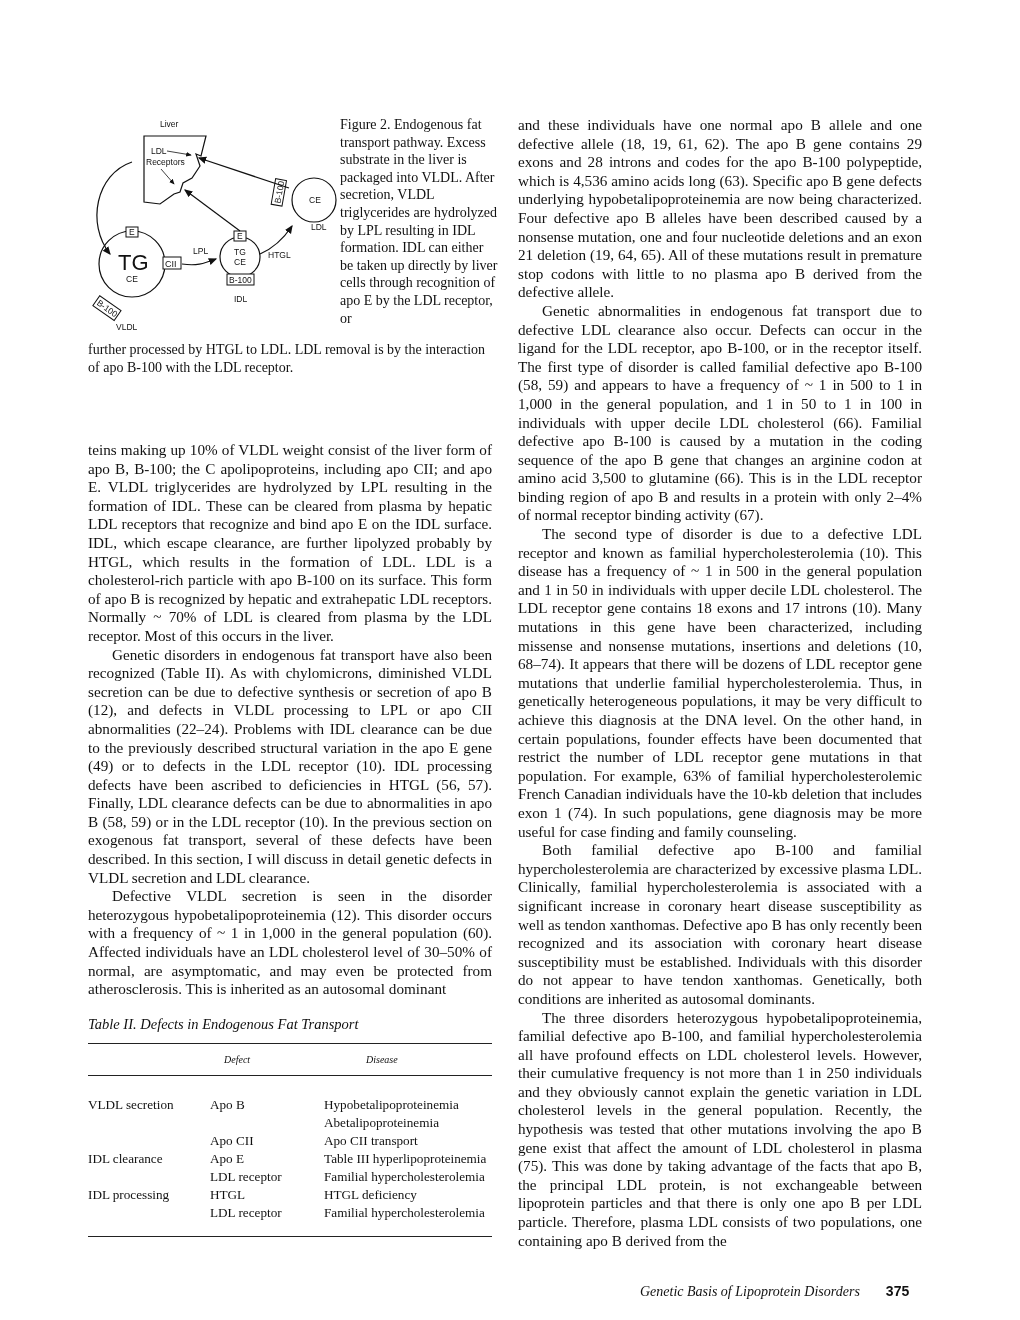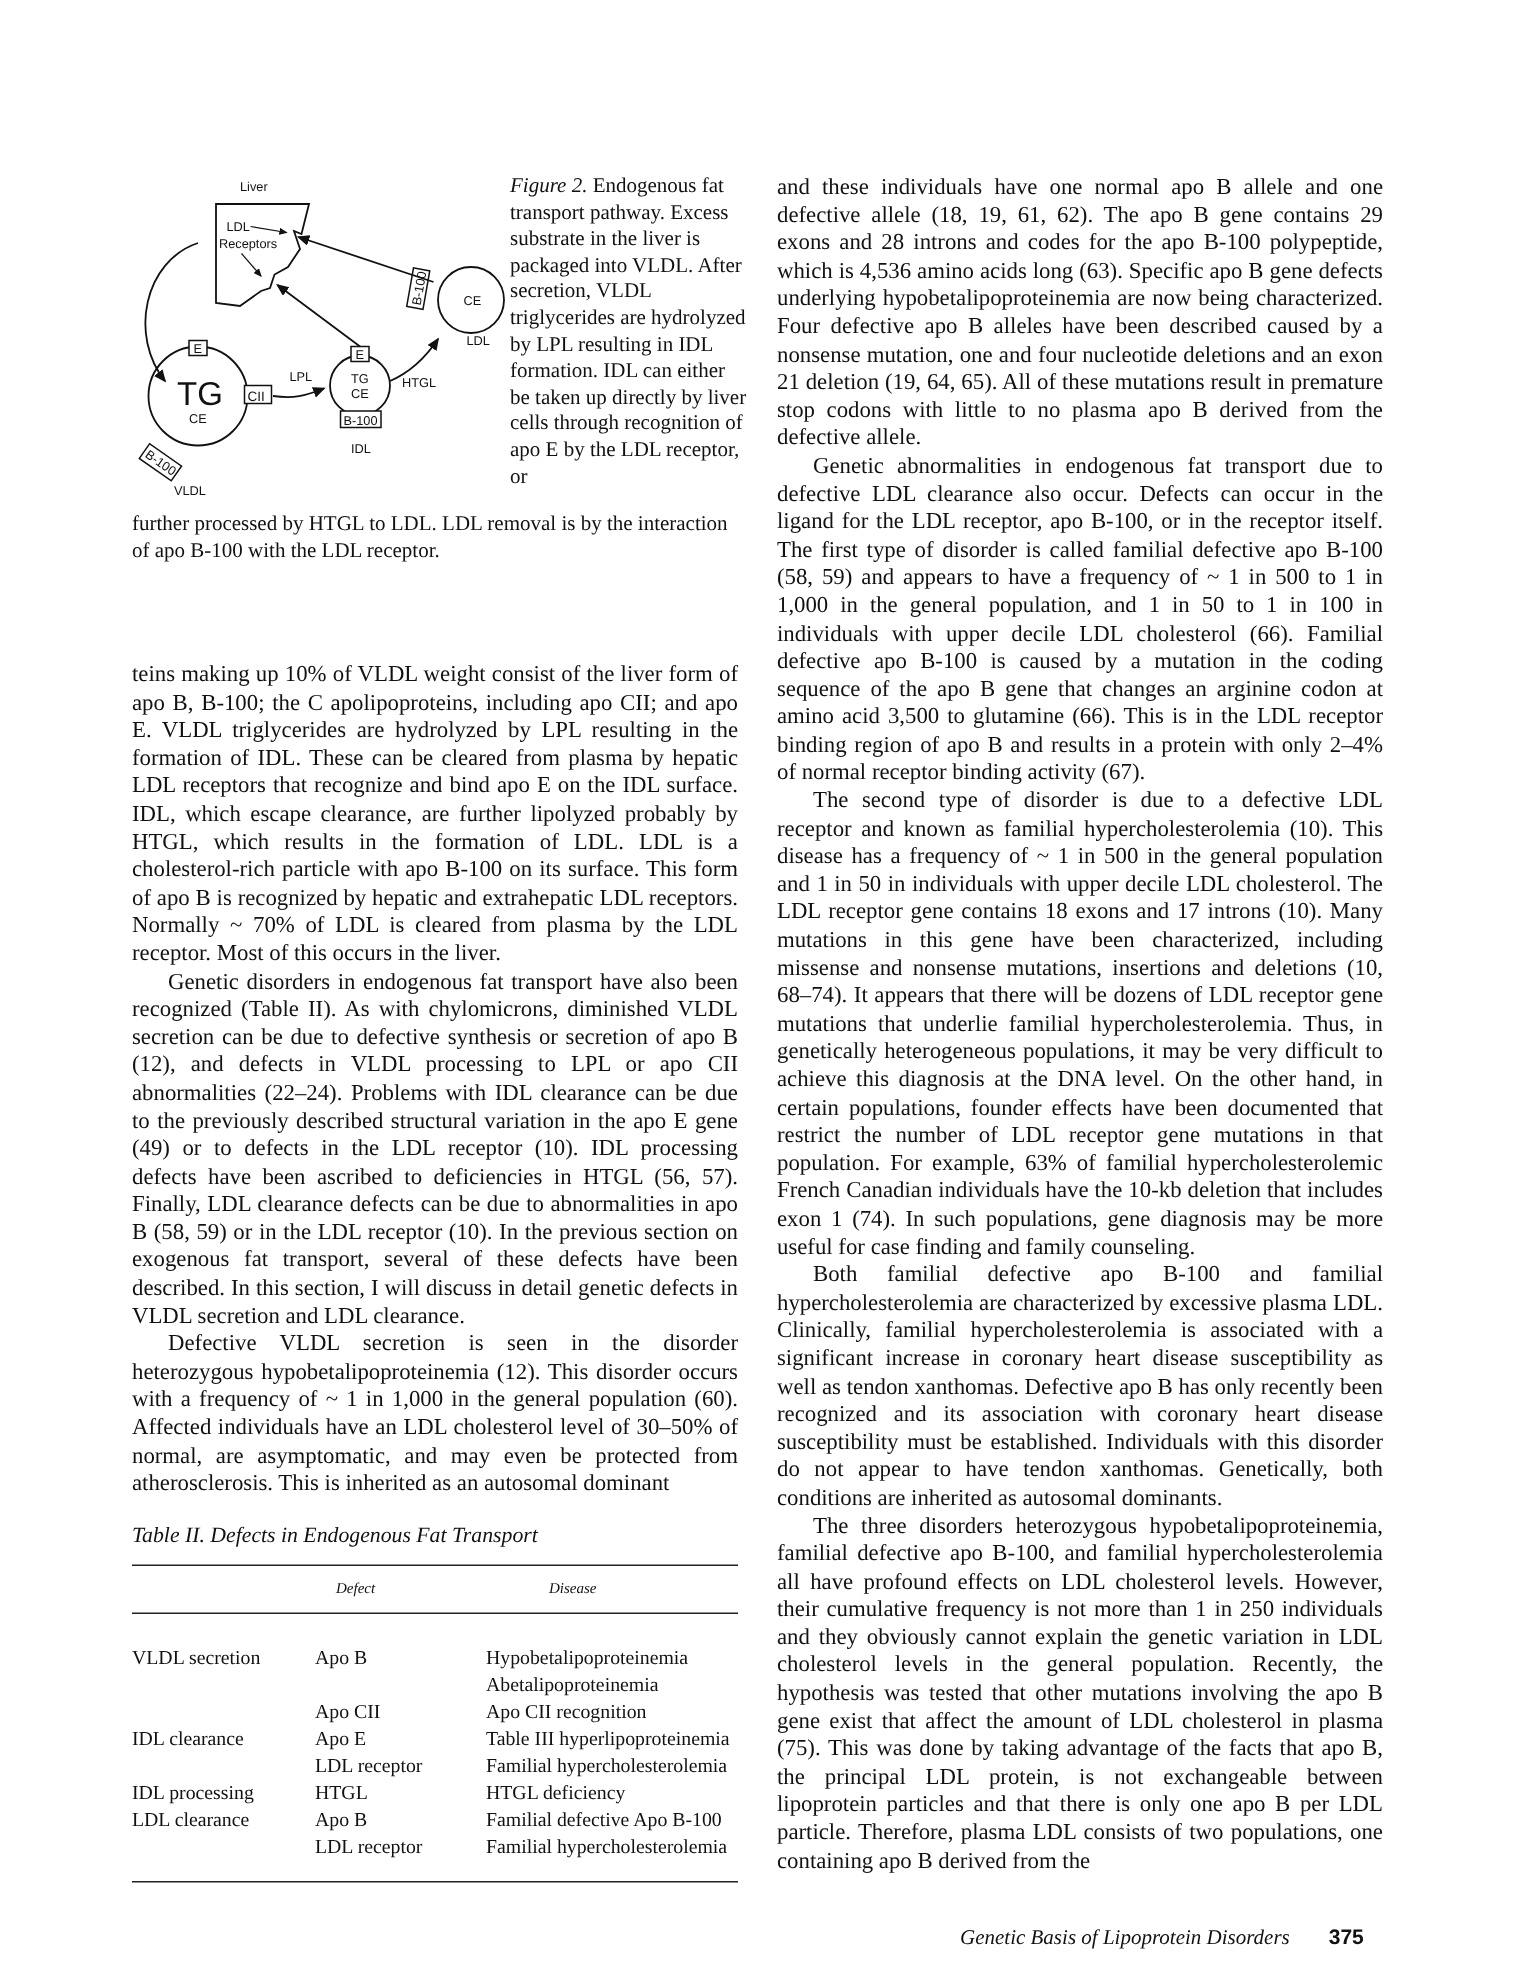--- a/index.html
+++ b/index.html
@@ -13,21 +13,21 @@
     .col p.indent { text-indent: 24px; }
     #left-col { left: 88px; top: 408px; width: 404px; margin-top: 33px; }
     #right-col { left: 518px; top: 116px; width: 404px; }
 
     #figure { position: absolute; left: 88px; top: 114px; width: 412px; height: 280px; }
     #figure-svg { position: absolute; left: 0; top: 0; }
     #fig-caption-side {
       position: absolute; left: 252px; top: 2px; width: 158px;
       font-size: 14px; line-height: 17.6px; text-align: left;
     }
-    #fig-caption-side .fig-label { font-style: italic; }
+    #fig-caption-side .fig-label { }
     #fig-caption-bottom {
       position: absolute; left: 0; top: 227px; width: 412px;
       font-size: 14px; line-height: 17.6px; text-align: left;
     }
     .svglabel { font-family: "Liberation Sans", "DejaVu Sans", sans-serif; font-size: 8.5px; fill: #111; }
     .svgbig { font-family: "Liberation Sans", "DejaVu Sans", sans-serif; font-size: 22px; fill: #111; }
     .svgmed { font-family: "Liberation Sans", "DejaVu Sans", sans-serif; font-size: 9px; fill: #111; }
 
     #table-block { position: absolute; left: 88px; top: 1016px; width: 404px; }
     #table-title { font-style: italic; font-size: 14.5px; margin: 0 0 10px 0; }
@@ -141,41 +141,36 @@
           <td>Hypobetalipoproteinemia</td>
         </tr>
       <tr>
           <td></td>
           <td></td>
           <td>Abetalipoproteinemia</td>
         </tr>
       <tr>
           <td></td>
           <td>Apo CII</td>
-          <td>Apo CII recognition</td>
+          <td>Apo CII transport</td>
         </tr>
       <tr>
           <td>IDL clearance</td>
           <td>Apo E</td>
           <td>Table III hyperlipoproteinemia</td>
         </tr>
       <tr>
           <td></td>
           <td>LDL receptor</td>
           <td>Familial hypercholesterolemia</td>
         </tr>
       <tr>
           <td>IDL processing</td>
           <td>HTGL</td>
           <td>HTGL deficiency</td>
-        </tr>
-      <tr>
-          <td>LDL clearance</td>
-          <td>Apo B</td>
-          <td>Familial defective Apo B-100</td>
         </tr>
       <tr>
           <td></td>
           <td>LDL receptor</td>
           <td>Familial hypercholesterolemia</td>
         </tr>
     </tbody>
   </table>
   <div class="rule"></div>
 </div>

